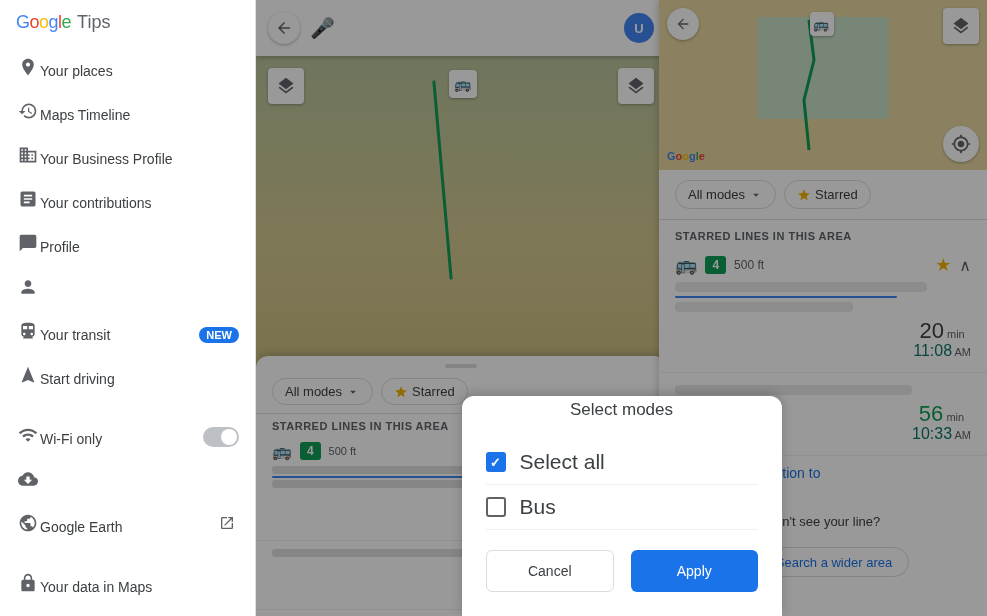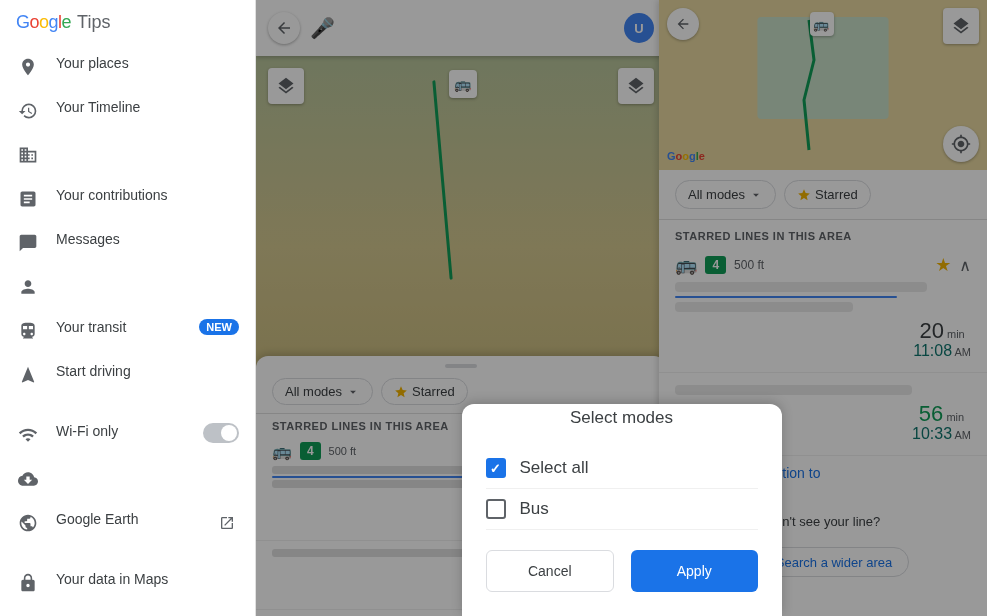--- a/index.html
+++ b/index.html
@@ -15,21 +15,21 @@
       padding: 12px 16px; display: flex; align-items: center; gap: 6px;
     }
     .google-logo { font-size: 18px; font-weight: 500; letter-spacing: -0.5px; }
     .google-logo .g-blue { color: #4285F4; }
     .google-logo .g-red { color: #EA4335; }
     .google-logo .g-yellow { color: #FBBC05; }
     .google-logo .g-blue2 { color: #4285F4; }
     .maps-text { font-size: 18px; color: #5f6368; font-weight: 400; }
 
     .sidebar-item {
-      display: flex; align-items: flex-start; gap: 16px;
+      display: flex; align-items: flex-end; 
       padding: 10px 16px; cursor: pointer; min-height: 44px;
     }
     .sidebar-item .icon { width: 24px; height: 24px; display: flex; align-items: center; justify-content: center; flex-shrink: 0; }
     .sidebar-item .label { font-size: 14px; color: #3c4043; flex: 1; }
     .new-badge {
       background: #1a73e8; color: #fff; font-size: 11px; font-weight: 600;
       padding: 2px 7px; border-radius: 12px;
     }
     .toggle-switch {
       width: 36px; height: 20px; background: #bdc1c6; border-radius: 10px;
@@ -172,21 +172,21 @@
       width: 20px; height: 20px; border: 2px solid #1a73e8;
       border-radius: 3px; display: flex; align-items: center; justify-content: center;
       flex-shrink: 0; background: #1a73e8;
     }
     .checkbox-empty {
       width: 20px; height: 20px; border: 2px solid #5f6368;
       border-radius: 3px; display: flex; align-items: center; justify-content: center;
       flex-shrink: 0; background: #fff;
     }
     .checkbox-check { color: #fff; font-size: 13px; font-weight: 700; }
-    .modal-label { font-size: 17px; color: #3c4043; }
+    .modal-label { font-size: 21px; color: #3c4043; }
     .modal-actions {
       display: flex; gap: 17px; margin-top: 20px; justify-content: flex-end;
     }
     .btn-cancel {
       flex: 1; padding: 12px; border: 1px solid #dadce0; border-radius: 6px;
       font-size: 14px; color: #3c4043; background: #fff; cursor: pointer;
       font-weight: 500;
     }
     .btn-apply {
       flex: 1; padding: 12px; border: none; border-radius: 6px;
@@ -296,47 +296,48 @@
     </span>
     <span class="label">Your places</span>
   </div>
 
   <div class="sidebar-item">
     <span class="icon">
       <svg width="20" height="20" viewBox="0 0 24 24" fill="#5f6368">
           <path d="M13 3a9 9 0 0 0-9 9H1l3.89 3.89.07.14L9 12H6c0-3.87 3.13-7 7-7s7 3.13 7 7-3.13 7-7 7c-1.93 0-3.68-.79-4.94-2.06l-1.42 1.42A8.954 8.954 0 0 0 13 21a9 9 0 0 0 0-18zm-1 5v5l4.28 2.54.72-1.21-3.5-2.08V8H12z"></path>
         </svg>
     </span>
-    <span class="label">Your Timeline</span>
+    <span class="label">Maps Timeline</span>
   </div>
 
   <div class="sidebar-item">
     <span class="icon">
       <svg width="20" height="20" viewBox="0 0 24 24" fill="#5f6368">
           <path d="M12 7V3H2v18h20V7H12zM6 19H4v-2h2v2zm0-4H4v-2h2v2zm0-4H4V9h2v2zm0-4H4V5h2v2zm4 12H8v-2h2v2zm0-4H8v-2h2v2zm0-4H8V9h2v2zm0-4H8V5h2v2zm10 12h-8v-2h2v-2h-2v-2h2v-2h-2V9h8v10zm-2-8h-2v2h2v-2zm0 4h-2v2h2v-2z"></path>
         </svg>
     </span>
+    <span class="label">Your Business Profile</span>
   </div>
 
   <div class="sidebar-item">
     <span class="icon">
       <svg width="20" height="20" viewBox="0 0 24 24" fill="#5f6368">
           <path d="M19 3H5c-1.1 0-2 .9-2 2v14c0 1.1.9 2 2 2h14c1.1 0 2-.9 2-2V5c0-1.1-.9-2-2-2zm-5 14H7v-2h7v2zm3-4H7v-2h10v2zm0-4H7V7h10v2z"></path>
         </svg>
     </span>
     <span class="label">Your contributions</span>
   </div>
 
   <div class="sidebar-item">
     <span class="icon">
       <svg width="20" height="20" viewBox="0 0 24 24" fill="#5f6368">
           <path d="M20 2H4c-1.1 0-2 .9-2 2v18l4-4h14c1.1 0 2-.9 2-2V4c0-1.1-.9-2-2-2z"></path>
         </svg>
     </span>
-    <span class="label">Messages</span>
+    <span class="label">Profile</span>
   </div>
 
   <div class="sidebar-item">
     <span class="icon">
       <svg width="20" height="20" viewBox="0 0 24 24" fill="#5f6368">
           <path d="M12 12c2.21 0 4-1.79 4-4s-1.79-4-4-4-4 1.79-4 4 1.79 4 4 4zm0 2c-2.67 0-8 1.34-8 4v2h16v-2c0-2.66-5.33-4-8-4z"></path>
         </svg>
     </span>
   </div>
 

